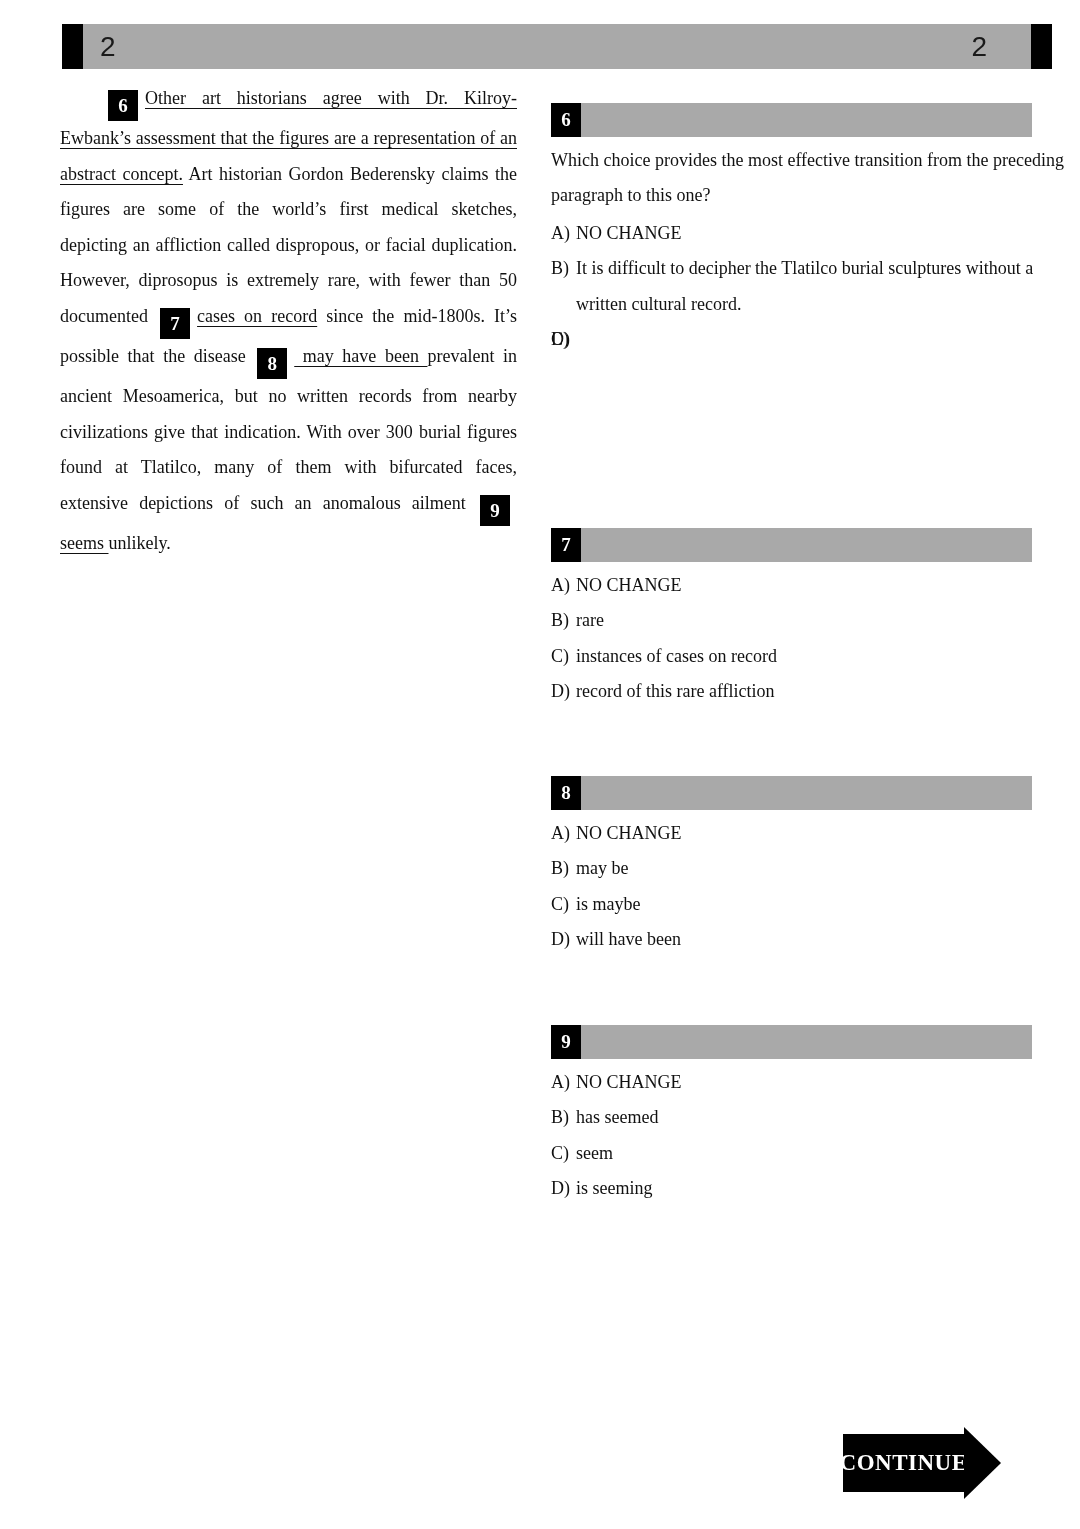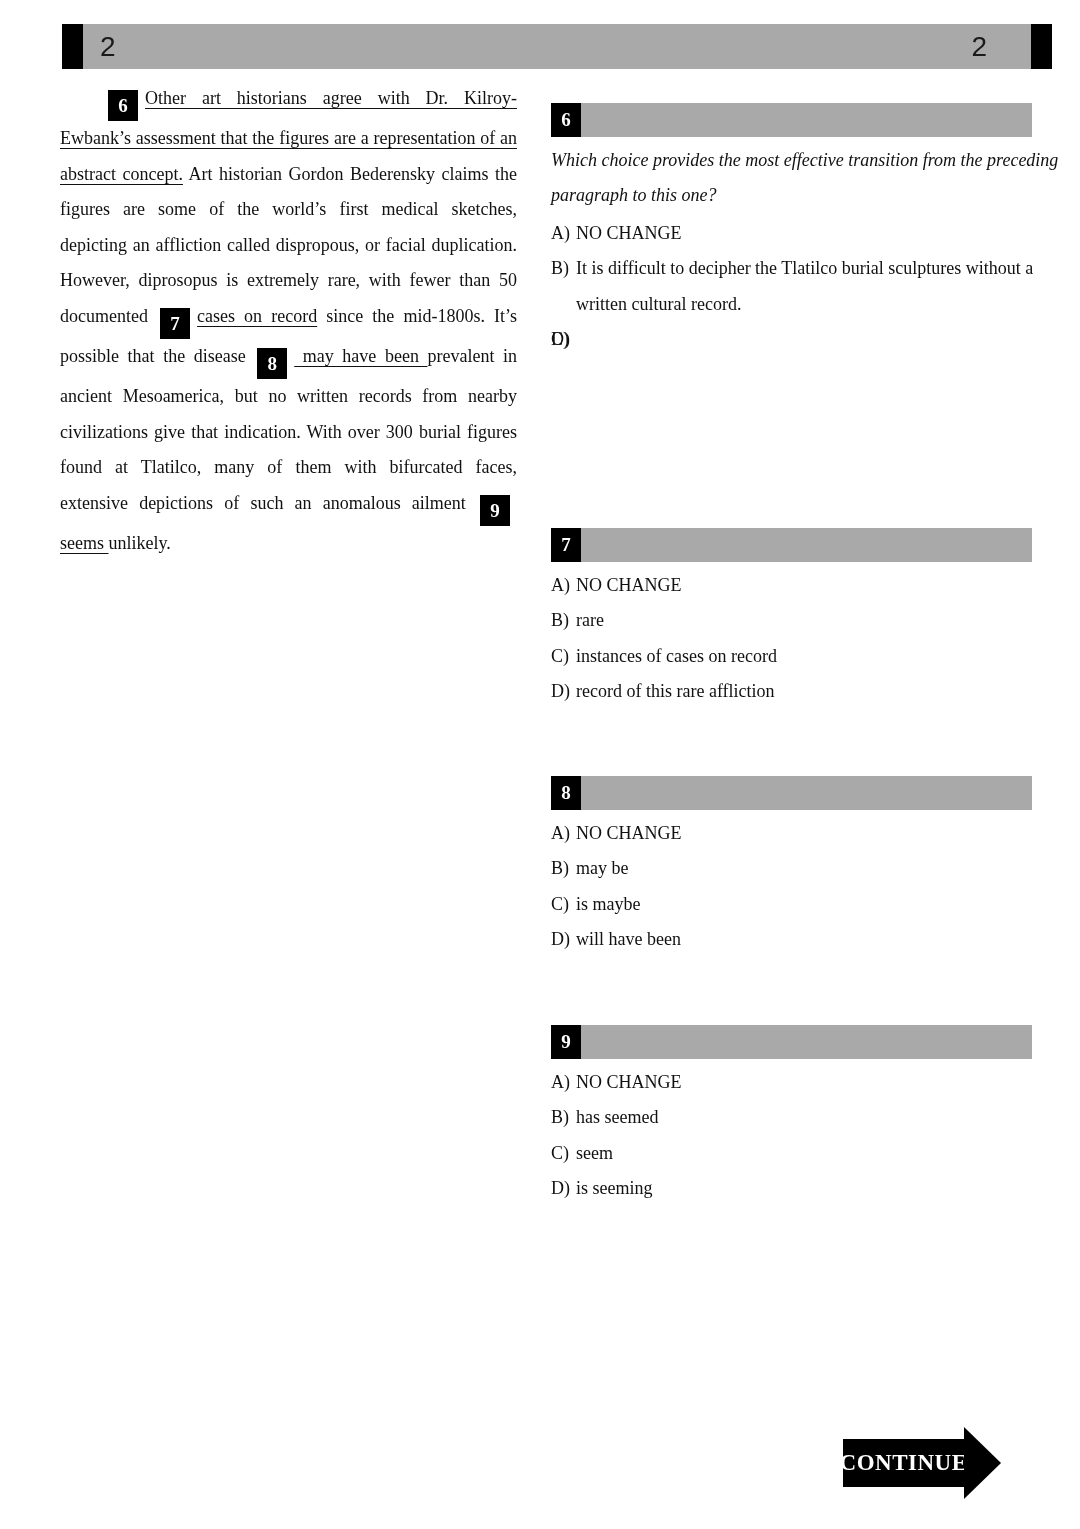--- a/index.html
+++ b/index.html
@@ -29,27 +29,27 @@
     vertical-align:-8px;margin:0 7px 0 3px;text-indent:0;}
   .mbox.first{margin-left:0;}
 
   
   .question{position:absolute;left:551px;width:521px;}
   .q6{top:103px;} .q7{top:528px;} .q8{top:776px;} .q9{top:1025px;}
   .qbar{width:481px;height:34px;background:var(--bar-gray);display:flex;}
   .qnum{width:30px;height:34px;background:var(--box-black);color:#ffffff;
     font-weight:bold;font-size:19px;display:flex;align-items:center;justify-content:center;}
   .qbody{margin-top:6px;font-size:18px;line-height:35.4px;}
-  .prompt{margin-bottom:2px;font-style:italic;}
+  .prompt{margin-bottom:2px;}
   .option{position:relative;padding-left:25px;}
   .opt-label{position:absolute;left:0;top:0;}
 
   
   .continue{position:absolute;left:843px;top:1427px;display:flex;align-items:center;cursor:pointer;}
-  .cont-rect{width:121px;height:48px;background:var(--box-black);color:#ffffff;
+  .cont-rect{width:121px;height:58px;background:var(--box-black);color:#ffffff;
     display:flex;align-items:center;justify-content:center;
     font-weight:bold;font-size:23px;letter-spacing:0.5px;}
   .cont-arrow{width:0;height:0;border-top:36px solid transparent;
     border-bottom:36px solid transparent;border-left:37px solid var(--box-black);}
 </style>
 </head>
 <body>
 
 <div class="page">
 

